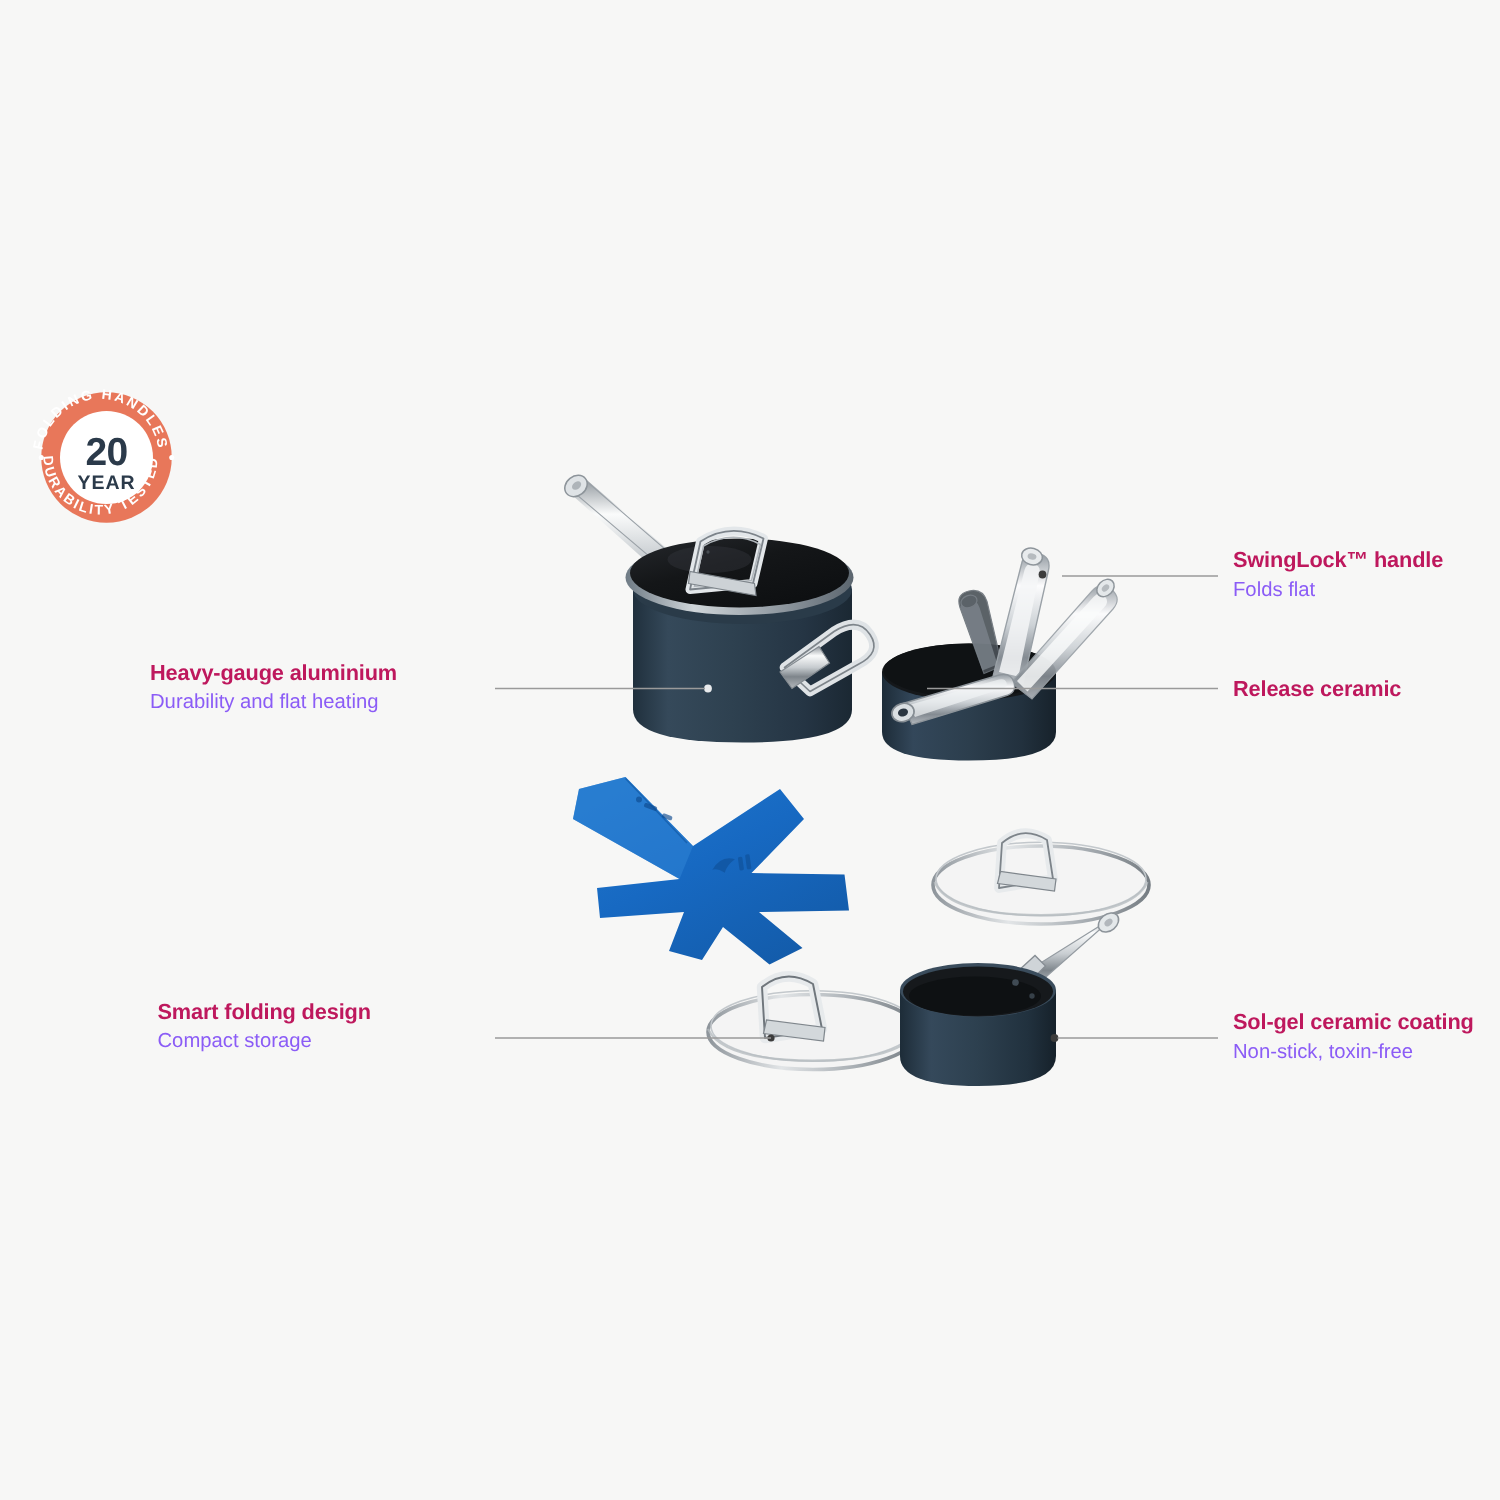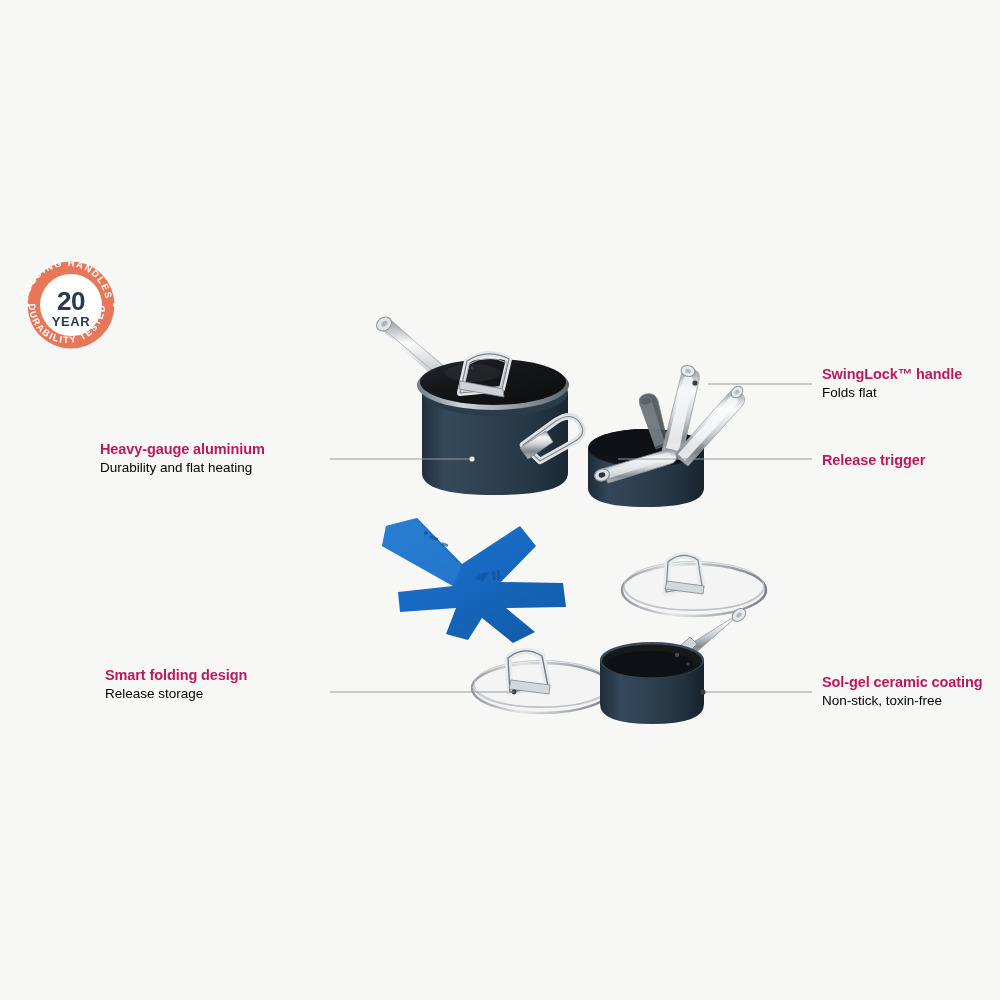--- a/index.html
+++ b/index.html
@@ -17,21 +17,21 @@
   .badge { position:absolute; left:14px; top:258px; width:122px; height:94px; }
   .badge svg { display:block; width:100%; height:100%; }
 
   
   .callout { position:absolute; }
   .callout .c-title {
     font-size:14.5px; font-weight:bold; color:#be185d;
     letter-spacing:-0.1px; line-height:1.32; white-space:nowrap;
   }
   .callout .c-sub {
-    font-size:13.5px; font-weight:normal; color:#000000;
+    font-size:13.5px; font-weight:normal; color:#8b5cf6;
     line-height:1.38; white-space:nowrap;
   }
   .callout.right { text-align:left; }
   .callout.left  { }
 
   .lead { position:absolute; }
   .lead svg { display:block; overflow:visible; }
 
   
   .art { position:absolute; }
@@ -311,26 +311,26 @@
     <div class="c-title">Heavy-gauge aluminium</div>
     <div class="c-sub">Durability and flat heating</div>
   </div>
 
   <div class="callout right" style="left:822px; top:365px; width:175px;">
     <div class="c-title">SwingLock™ handle</div>
     <div class="c-sub">Folds flat</div>
   </div>
 
   <div class="callout right" style="left:822px; top:451px; width:175px;">
-    <div class="c-title">Release trigger</div>
+    <div class="c-title">Release ceramic</div>
   </div>
 
   <div class="callout left" style="left:105px; top:666px; width:220px;">
     <div class="c-title">Smart folding design</div>
-    <div class="c-sub">Release storage</div>
+    <div class="c-sub">Compact storage</div>
   </div>
 
   <div class="callout right" style="left:822px; top:673px; width:180px;">
     <div class="c-title">Sol-gel ceramic coating</div>
     <div class="c-sub">Non-stick, toxin-free</div>
   </div>
 
 </div>
 
 </body></html>

